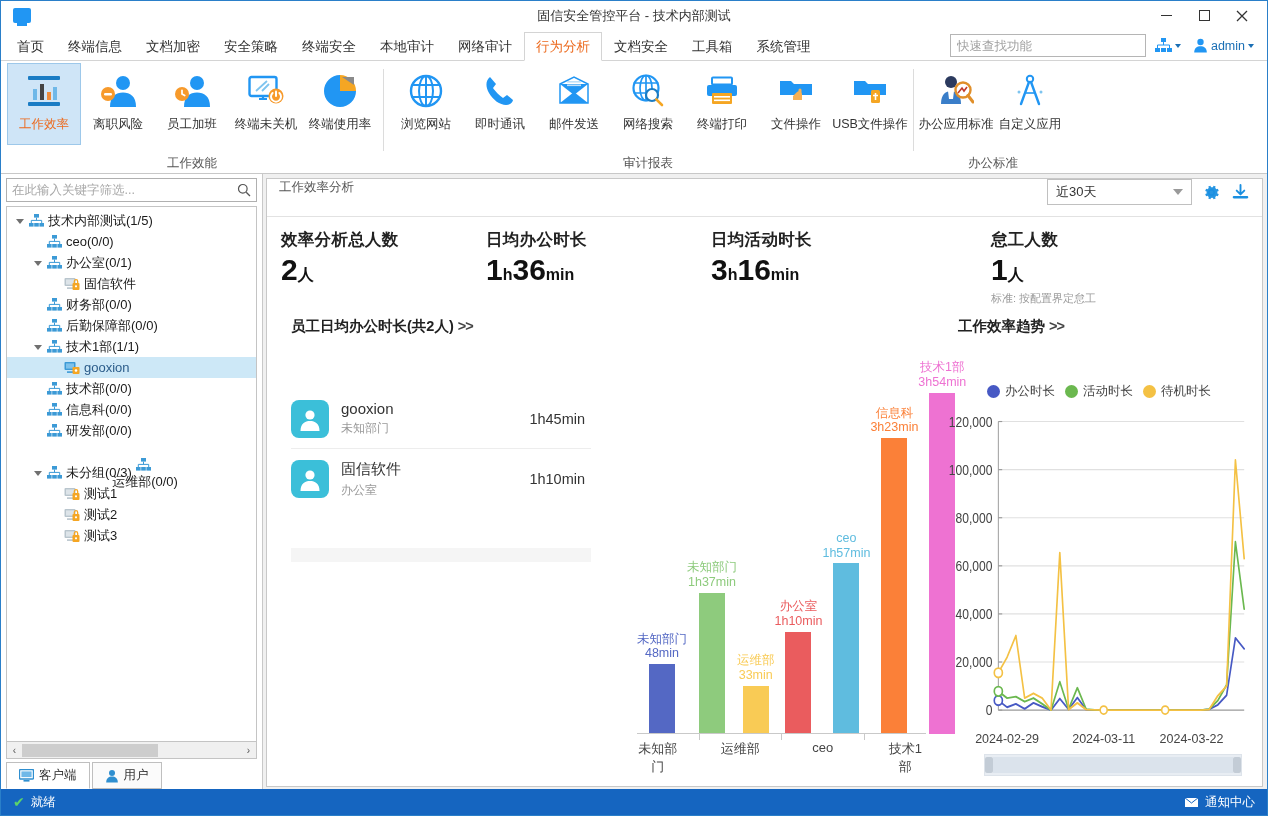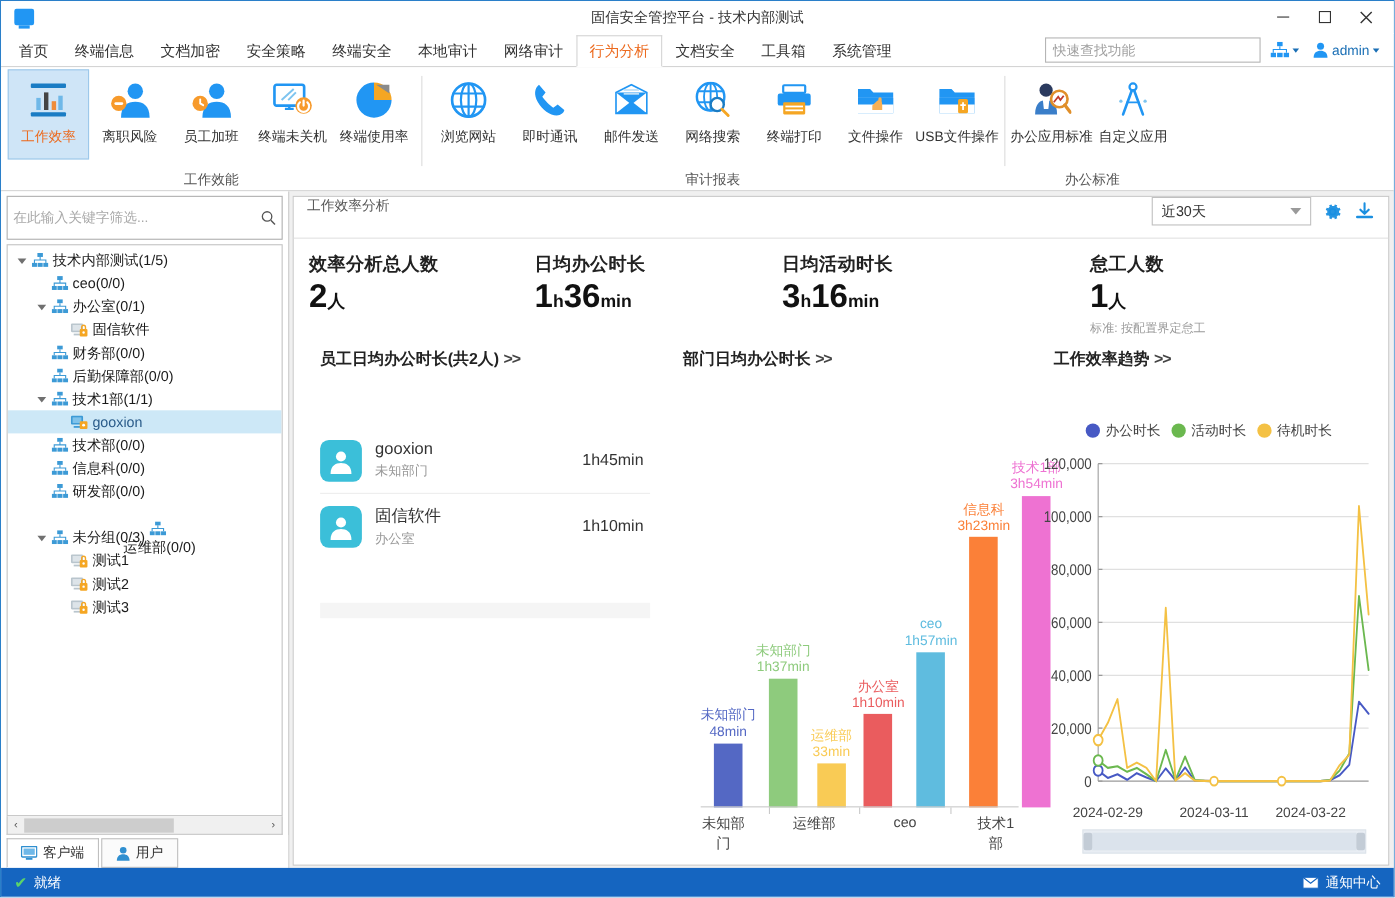--- a/index.html
+++ b/index.html
@@ -157,21 +157,21 @@
   .body-area { flex: 1; display: flex; min-height: 0; background: #f0f0f0; }
 
   
   .sidebar {
     width: 262px; min-width: 262px;
     background: #ffffff;
     display: flex; flex-direction: column;
     border-right: 1px solid #c8c8c8;
   }
   .filter-row {
-    height: 40px; min-height: 24px;
+    height: 24px; min-height: 24px;
     margin: 4px 5px 2px 5px;
     border: 1px solid #b0b0b0;
     display: flex; align-items: center;
     background: #fff;
   }
   .filter-input {
     flex: 1; border: none; outline: none;
     font-size: 12.5px; color: #333;
     padding: 0 5px;
     font-family: "Liberation Sans", sans-serif;
@@ -978,24 +978,20 @@
                   <div class="emp-name">固信软件</div>
                   <div class="emp-dept">办公室</div>
                 </div>
                 <div class="emp-time">1h10min</div>
               </div>
             </div>
           <div class="emp-foot"></div>
         </div>
 
         <div class="panel p2">
-          <div class="panel-title">
-            <span>部门日均办公时长</span>
-            <span class="gt">&gt;&gt;</span>
-          </div>
           <div class="barchart">
             <div class="bc-plot" id="bc-plot">
                 <div class="bc-cols" id="bc-cols">
                   <div class="bc-col">
                     <div class="bc-lbl" style="color: rgb(84, 104, 196);"><span>未知部门</span><br><span>48min</span></div>
                     <div class="bc-bar" style="background: rgb(84, 104, 196); height: 17.0256%;"></div>
                   </div>
                   <div class="bc-col">
                     <div class="bc-lbl" style="color: rgb(142, 203, 125);"><span>未知部门</span><br><span>1h37min</span></div>
                     <div class="bc-bar" style="background: rgb(142, 203, 125); height: 34.406%;"></div>

